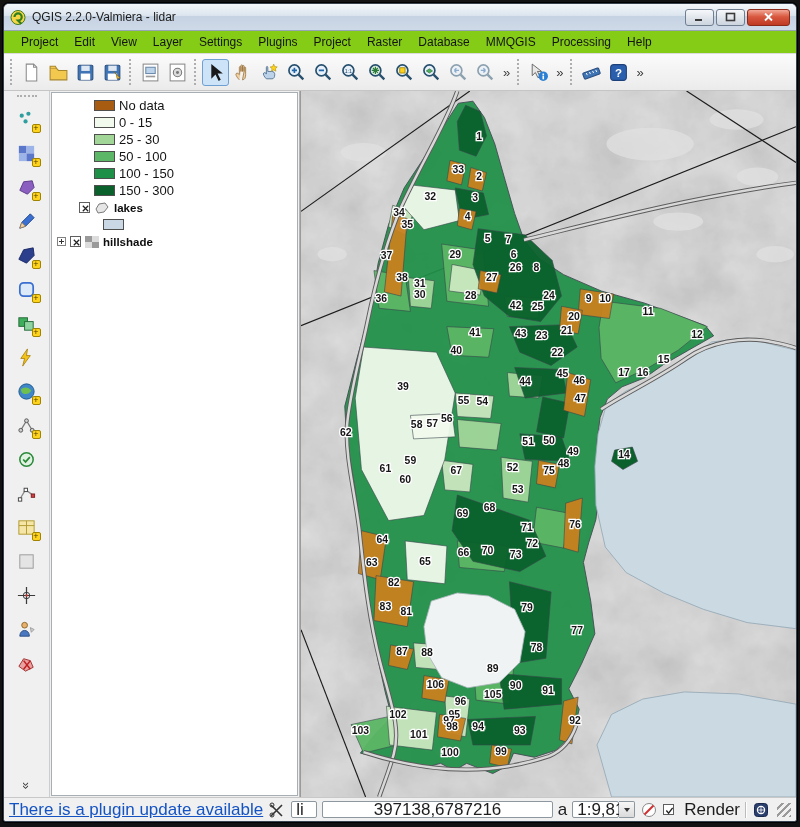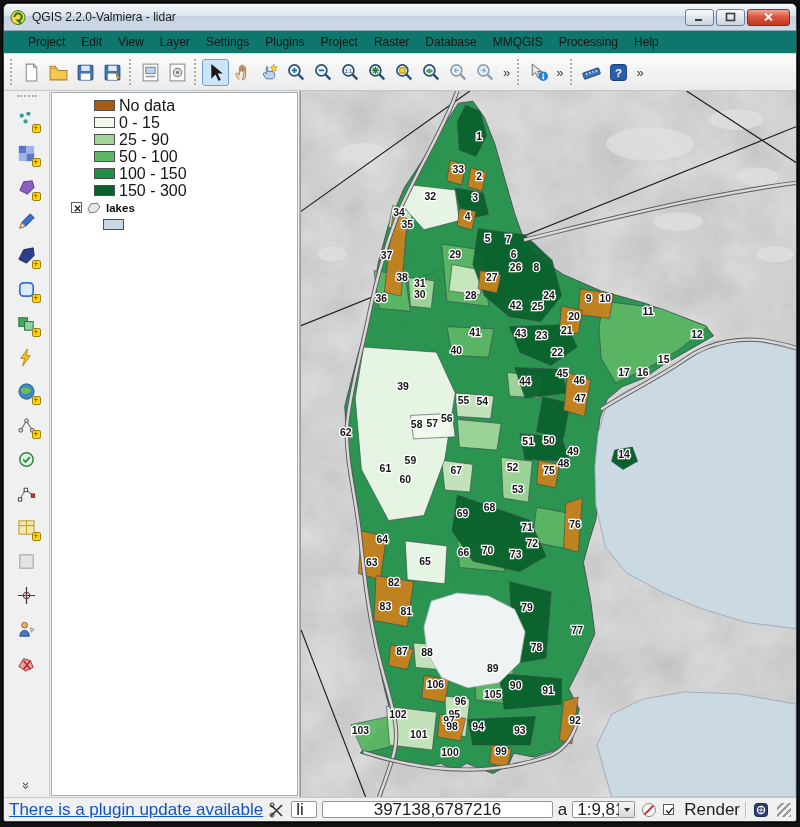--- a/index.html
+++ b/index.html
@@ -6,21 +6,21 @@
 html,body{width:800px;height:827px;overflow:hidden;background:#121212;font-family:"Liberation Sans",sans-serif}
 .window{position:absolute;left:3px;top:3px;width:794px;height:819px;border:1px solid #38424f;border-radius:6px 6px 3px 3px;overflow:hidden;display:flex;flex-direction:column;background:#eef2f7;box-shadow:0 0 0 1px #000}
 
 .titlebar{height:27px;flex:none;display:flex;align-items:center;gap:6px;padding:0 6px;background:linear-gradient(#f4f8fb,#dbe4ee 45%,#c5d2e1 46%,#cfdae8);border-bottom:1px solid #96a4b6}
 .title{font-size:12px;color:#1b1b1b;white-space:nowrap}
 .winbtns{margin-left:auto;display:flex;gap:2px}
 .wbtn{width:29px;height:17px;border:1px solid #707e91;border-radius:3px;display:flex;align-items:center;justify-content:center;background:linear-gradient(#f6f8fa,#ccd4de)}
 .wbtn.close{width:43px;background:linear-gradient(#f2a796,#d8583f 45%,#bf3a22);border-color:#8c2a19}
 .wbtn svg{width:13px;height:11px}
 
-.menubar{height:23px;flex:none;background:#0f766e;display:flex;align-items:center;padding:0 16px;border-bottom:1px solid #dcdcdc}
+.menubar{height:23px;flex:none;background:#84cc16;display:flex;align-items:center;padding:0 9px;border-bottom:1px solid #dcdcdc}
 .mitem{font-size:12px;padding:3px 8px;color:#141414;cursor:default}
 
 .toolbar{height:37px;flex:none;background:linear-gradient(#fbfbfb,#ebebeb);border-bottom:1px solid #c5c5c5;display:flex;align-items:center;padding:0 3px}
 .thandle{width:5px;height:26px;margin:0 3px;border-left:2px dotted #aeaeae}
 .tbtn{width:27px;height:27px;border:1px solid transparent;border-radius:3px;display:flex;align-items:center;justify-content:center;flex:none}
 .tbtn svg{width:21px;height:21px}
 .tbtn.pressed{background:#cde3f8;border-color:#6f9fd3}
 .tbtn.dis{opacity:.5}
 .chev{font-size:13px;color:#3c3c3c;padding:0 4px}
 
@@ -43,22 +43,22 @@
 .trow{display:flex;align-items:center;height:17px;gap:4px}
 .exp{width:9px;height:9px;border:1px solid #828282;background:#fff;position:relative;flex:none}
 .exp::before{content:"";position:absolute;left:1px;right:1px;top:3px;height:1px;background:#333}
 .exp.plus::after{content:"";position:absolute;top:1px;bottom:1px;left:3px;width:1px;background:#333}
 .cb{width:11px;height:11px;border:1px solid #5f5f5f;background:#fff;flex:none}
 .cb svg{width:9px;height:9px;display:block;margin:0.5px}
 .lyricon{flex:none;display:flex}
 .lname{font-size:11.5px;font-weight:bold;color:#0d0d0d;white-space:nowrap}
 .lname.u{text-decoration:underline}
 .swatch{width:21px;height:11px;border:1px solid #4f4f4f;flex:none}
-.slabel{font-size:16px;color:#141414}
-.ind1{margin-left:14px}.ind2{margin-left:37px}.ind3{margin-left:46px}
+.slabel{font-size:13px;color:#141414}
+.ind1{margin-left:22px}.ind2{margin-left:37px}.ind3{margin-left:46px}
 
 .maparea{flex:1;position:relative;background:#c6c6c6;border-left:1px solid #9a9a9a}
 #map-svg{position:absolute;left:0;top:0;width:100%;height:100%}
 
 .statusbar{height:24px;flex:none;background:#f0f0f0;border-top:1px solid #c8c8c8;display:flex;align-items:center;gap:5px;padding:0 5px;font-size:17px;color:#1d1d1d}
 .slink{color:#1353c4;text-decoration:underline;white-space:nowrap}
 .sbox{border:1px solid #8d97a0;background:#fff;height:17px;display:flex;align-items:center;border-radius:2px;padding:0 4px;white-space:nowrap}
 .mini{width:26px}
 .coord{flex:1;justify-content:center}
 .scale{width:47px}
@@ -390,21 +390,21 @@
         <div class="trow ind2">
             <span class="swatch" style="background: rgb(168, 92, 18);"></span>
             <span class="slabel">No data</span>
           </div>
         <div class="trow ind2">
             <span class="swatch" style="background: rgb(241, 250, 236);"></span>
             <span class="slabel">0 - 15</span>
           </div>
         <div class="trow ind2">
             <span class="swatch" style="background: rgb(162, 214, 153);"></span>
-            <span class="slabel">25 - 90</span>
+            <span class="slabel">25 - 30</span>
           </div>
         <div class="trow ind2">
             <span class="swatch" style="background: rgb(92, 183, 102);"></span>
             <span class="slabel">50 - 100</span>
           </div>
         <div class="trow ind2">
             <span class="swatch" style="background: rgb(31, 144, 71);"></span>
             <span class="slabel">100 - 150</span>
           </div>
         <div class="trow ind2">
@@ -420,20 +420,37 @@
           <span class="lyricon">
               <svg width="16" height="12" viewBox="0 0 16 12">
                 <path d="M2 7l3-5 6-1 3 4-4 5-6 1z" fill="#e6e6e6" stroke="#7a7a7a"></path>
               </svg>
             </span>
           <span class="lname">lakes</span>
         </div>
         <div class="trow ind3">
             <span class="swatch" style="background: rgb(201, 216, 228);"></span>
           </div>
+        <div class="trow">
+          <span class="exp plus"></span>
+          <span class="cb">
+              <svg viewBox="0 0 10 10">
+                <path d="M2 2l6 6M8 2l-6 6" stroke="#222" stroke-width="1.4"></path>
+              </svg>
+            </span>
+          <span class="lyricon">
+              <svg width="14" height="12" viewBox="0 0 14 12">
+                <rect width="7" height="6" fill="#9a9a9a"></rect>
+                <rect x="7" width="7" height="6" fill="#dcdcdc"></rect>
+                <rect y="6" width="7" height="6" fill="#dcdcdc"></rect>
+                <rect x="7" y="6" width="7" height="6" fill="#9a9a9a"></rect>
+              </svg>
+            </span>
+          <span class="lname">hillshade</span>
+        </div>
       </div>
     </div>
 
     <div class="maparea">
       <svg id="map-svg" viewBox="0 0 475 692" preserveAspectRatio="none">
         <defs>
           <filter id="terrain" x="0%" y="0%" width="100%" height="100%">
             <feTurbulence type="fractalNoise" baseFrequency="0.022" numOctaves="5" seed="11"></feTurbulence>
             <feColorMatrix type="matrix" values="0.34 0.34 0.34 0 0  0.34 0.34 0.34 0 0  0.34 0.34 0.34 0 0  0 0 0 0 1"></feColorMatrix>
             <feComponentTransfer>

